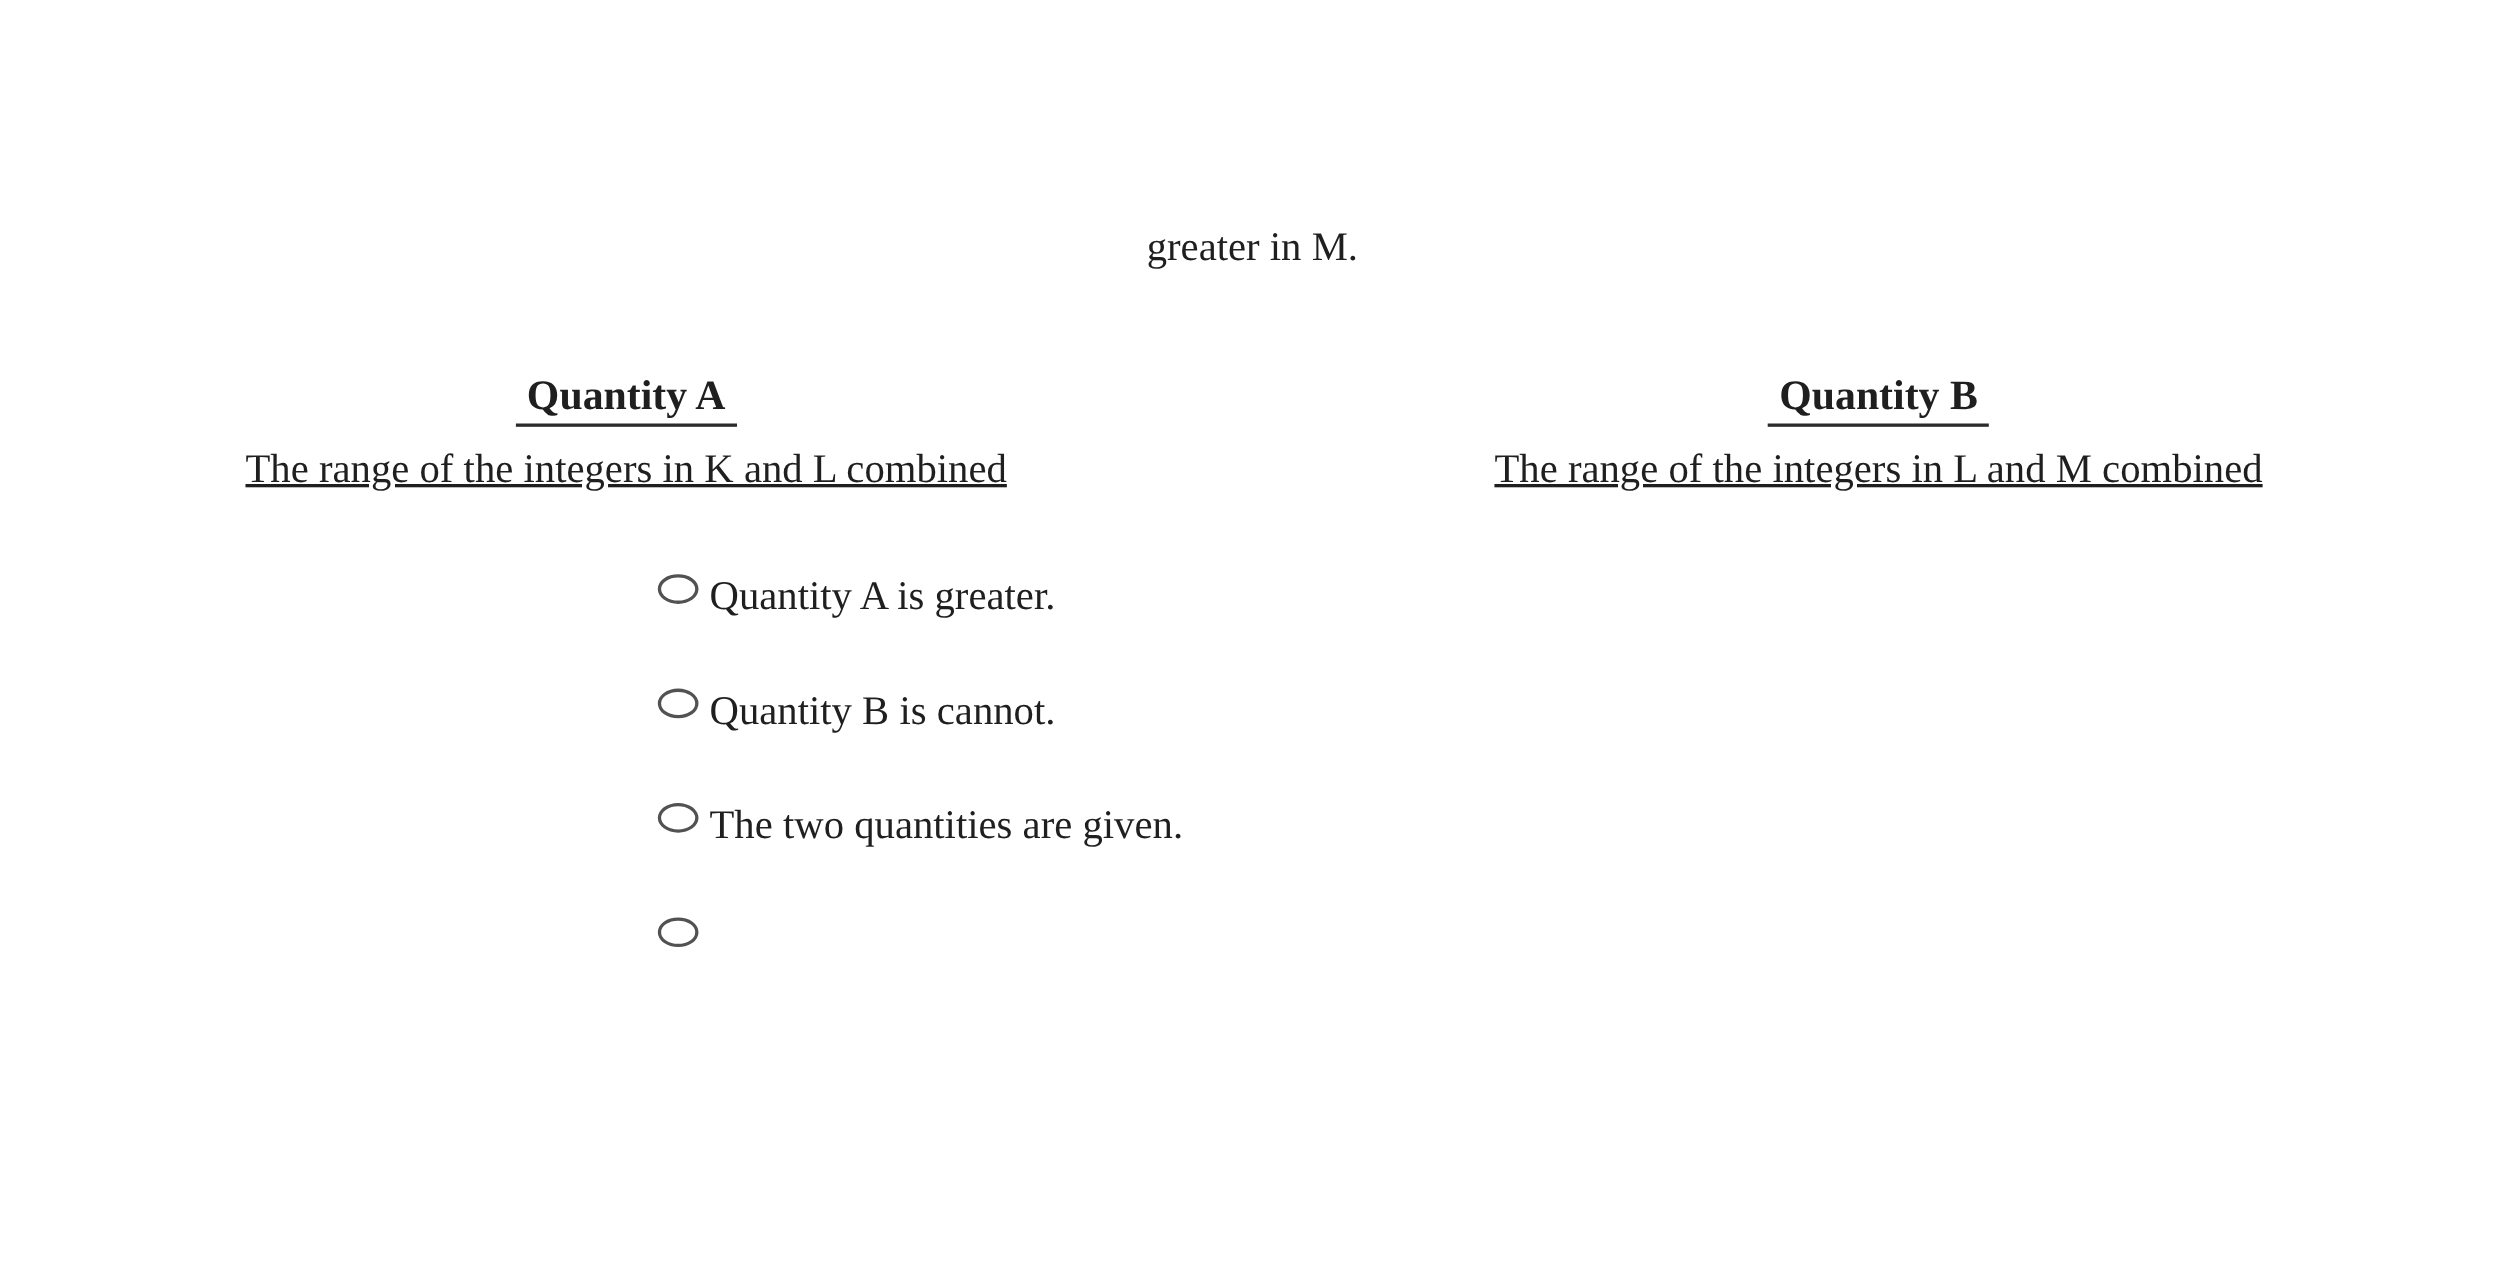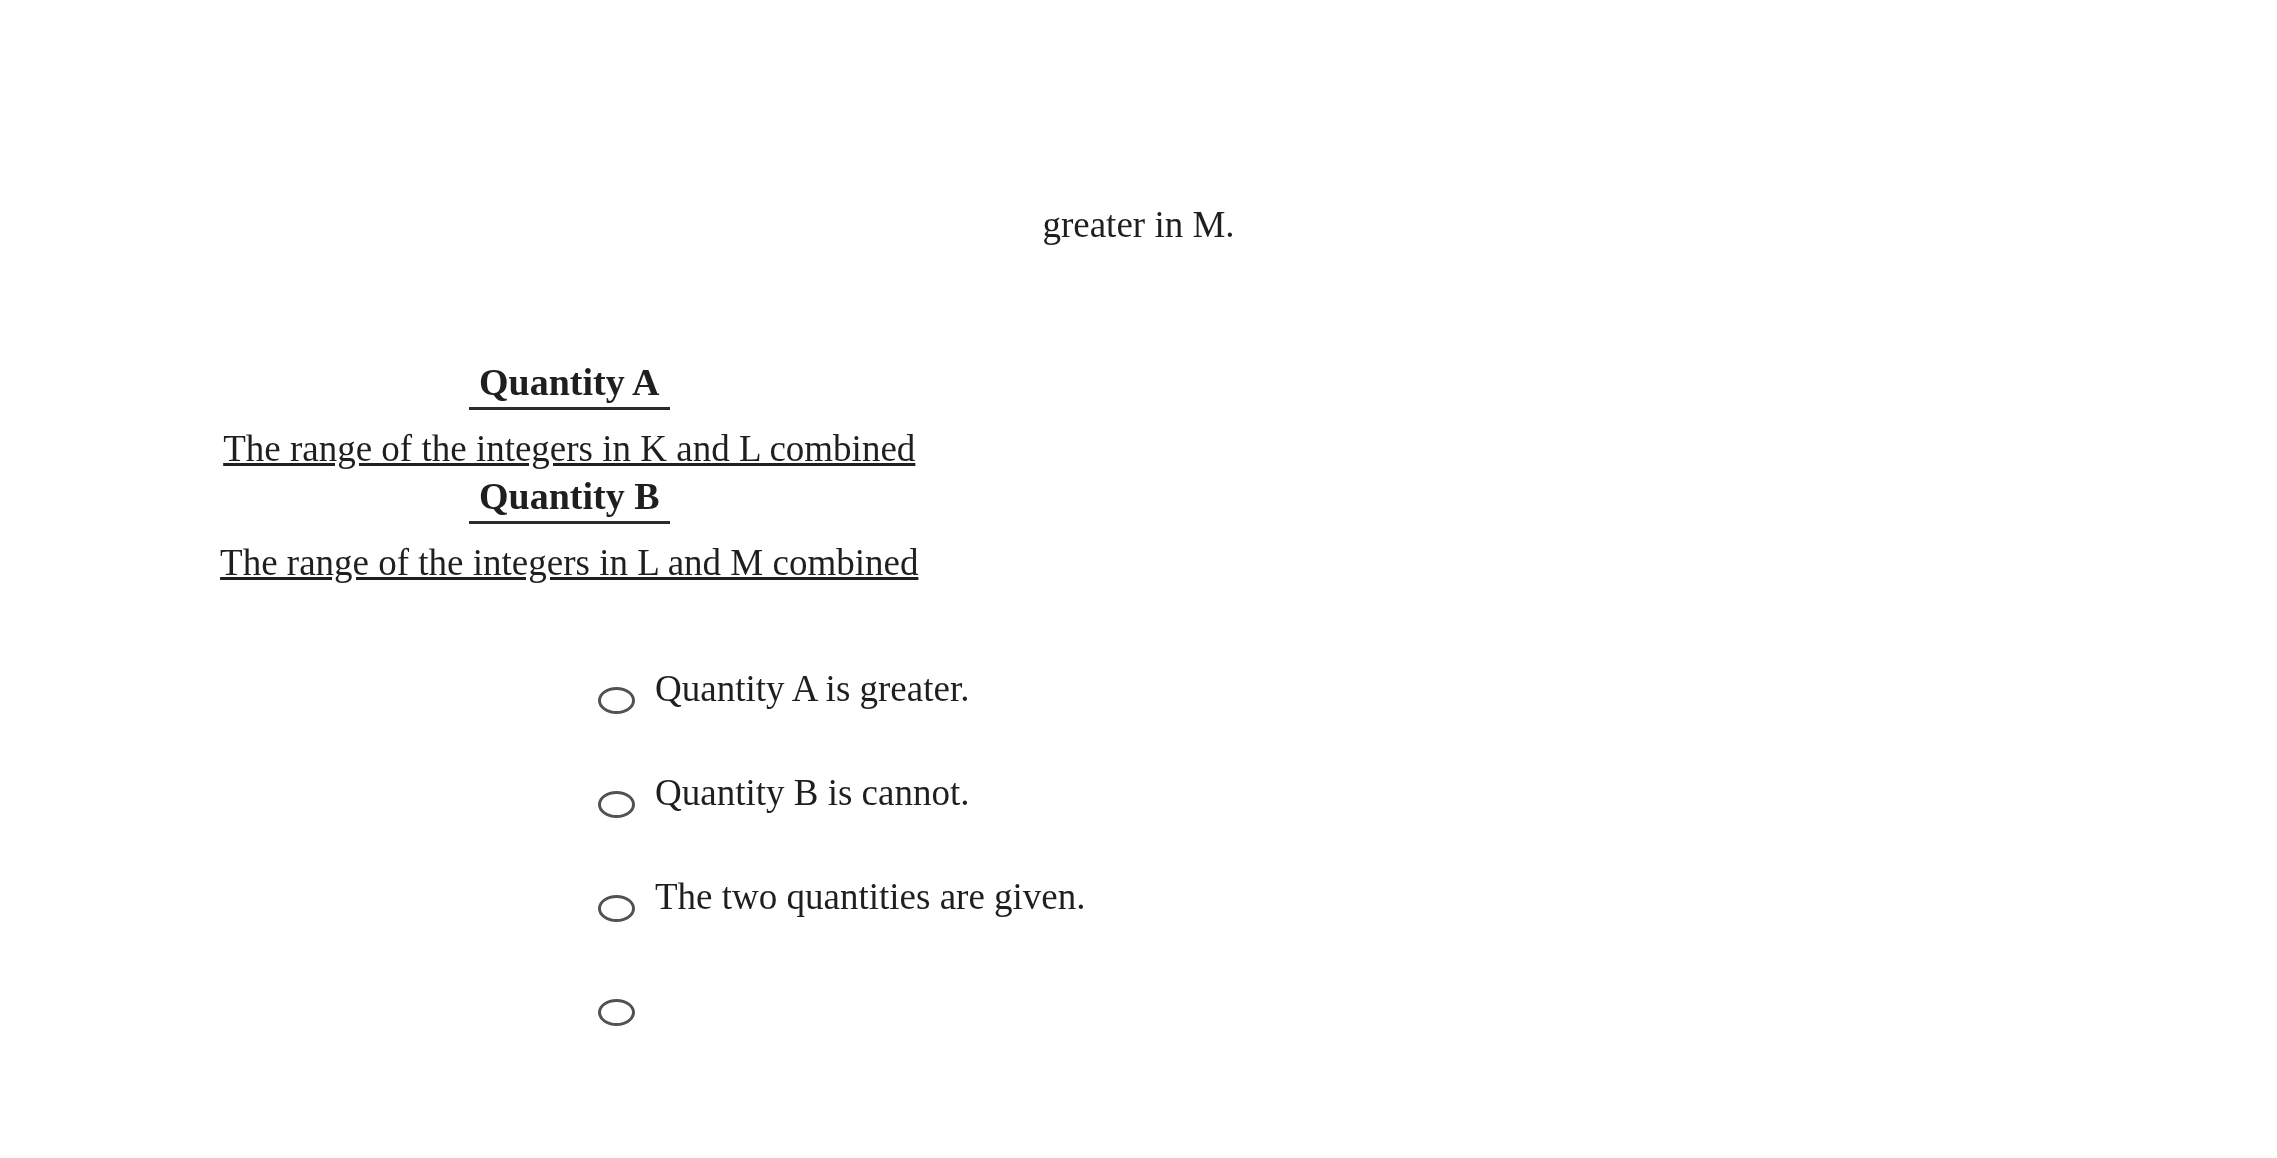--- a/index.html
+++ b/index.html
@@ -15,24 +15,23 @@
   .question-prompt {
     padding-top: 196px;
     text-align: center;
   }
   .prompt-line {
     font-size: 37px;
     line-height: 58px;
     white-space: nowrap;
   }
   .quantities-row {
-    margin-top: 106px;
+    margin-top: 84px;
     display: flex;
     width: 100%;
-    flex-direction: column;
   }
   .quantity-col {
     width: 50%;
     text-align: center;
   }
   .q-header {
     display: inline-block;
     font-size: 38px;
     line-height: 45px;
     font-weight: bold;
@@ -47,23 +46,23 @@
   }
   .answer-options {
     margin-top: 66px;
     margin-left: 598px;
     display: flex;
     flex-direction: column;
     gap: 44px;
   }
   .answer-option {
     display: flex;
-    align-items: flex-end;
+    align-items: flex-start;
     height: 60px;
-    gap: 20px;
+    gap: 10px;
     cursor: pointer;
   }
   .radio-oval {
     width: 37px;
     height: 27px;
     border: 3px solid #525252;
     border-radius: 50%;
     background: #ffffff;
     flex: 0 0 auto;
     margin-top: 4px;

